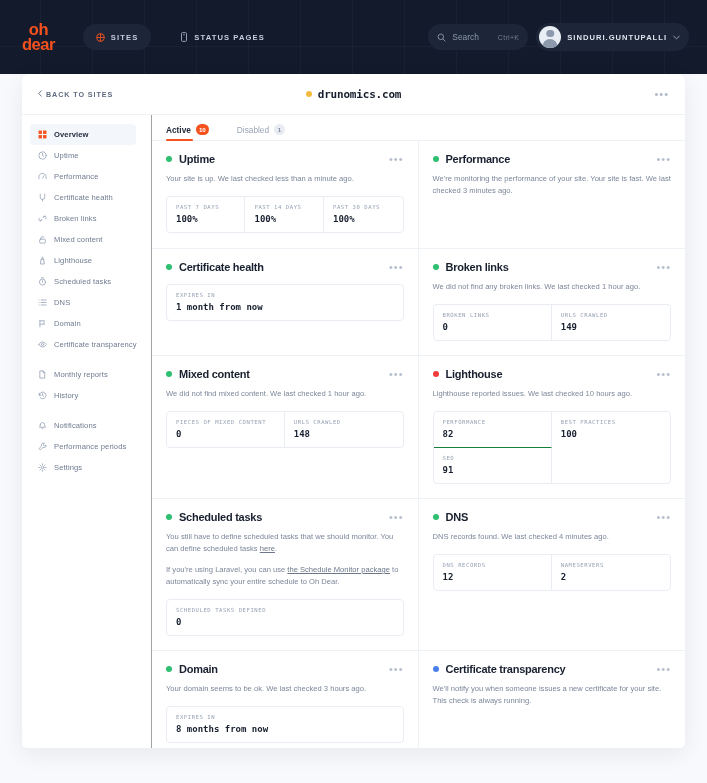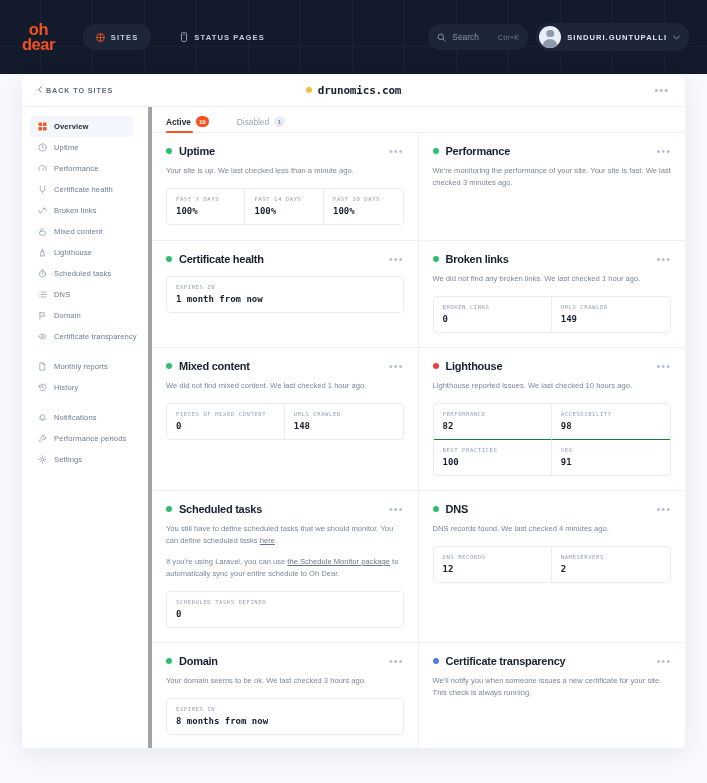--- a/index.html
+++ b/index.html
@@ -74,21 +74,21 @@
   .caret { color: #96a2b6; font-size: 7px; }
 
   
   .app {
     position: absolute; left: 22px; top: 74px; width: 663px; height: 674px;
     background: #fff; border-radius: 7px 7px 5px 5px;
     box-shadow: 0 6px 22px rgba(22,34,59,.07);
     overflow: hidden;
   }
   .sitebar {
-    position: relative; height: 33px; border-bottom: 1px solid #eef1f6;
+    position: relative; height: 41px; border-bottom: 1px solid #eef1f6;
     display: flex; align-items: center; padding: 0 16px;
   }
   .back {
     display: flex; align-items: center; gap: 4px;
     font-size: 7.2px; font-weight: 700; letter-spacing: .9px;
     color: #5f6b80; text-transform: uppercase;
   }
   .sitetitle {
     position: absolute; left: 0; right: 0; text-align: center;
     display: flex; align-items: center; justify-content: center; gap: 6px;
@@ -98,21 +98,21 @@
   .sitetitle .nm {
     font-family: "DejaVu Sans Mono", monospace;
     font-size: 11px; font-weight: 700; color: #18202f; letter-spacing: -.2px;
   }
   .dots3 { margin-left: auto; color: #aeb7c6; font-size: 11px; letter-spacing: 1px; line-height: 6px; }
 
   .body { display: flex; height: 641px; }
 
   
   .side {
-    width: 130px; flex: none; border-right: 4px solid #a3a3a3;
+    width: 130px; flex: none; border-right: 1px solid #a3a3a3;
     padding: 9px 15px 0 8px;
   }
   .snav { display: flex; flex-direction: column; }
   .sitem {
     display: flex; align-items: center; gap: 7px;
     height: 21px; padding: 0 8px; border-radius: 4px;
     font-size: 7.6px; color: #6f7c91; letter-spacing: .1px;
     margin-bottom: 0px;
   }
   .sitem .lbl { white-space: nowrap; }
@@ -531,24 +531,20 @@
     </div>
     <div class="cdesc">Lighthouse reported issues. We last checked 10 hours ago.</div>
 
     <div class="stats c2">
 
         <div class="st">
           <div class="stk">Performance</div>
           <div class="stv">82</div>
         </div>
         <div class="st">
-          <div class="stk">Accessibility</div>
-          <div class="stv">98</div>
-        </div>
-        <div class="st">
           <div class="stk">Best practices</div>
           <div class="stv">100</div>
         </div>
         <div class="st">
           <div class="stk">SEO</div>
           <div class="stv">91</div>
         </div>
     </div>
   </div>
   <div class="card r4">

